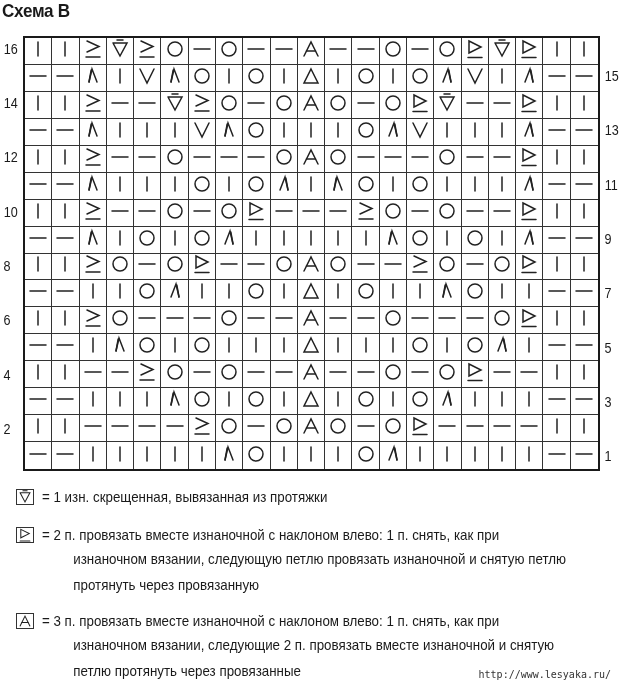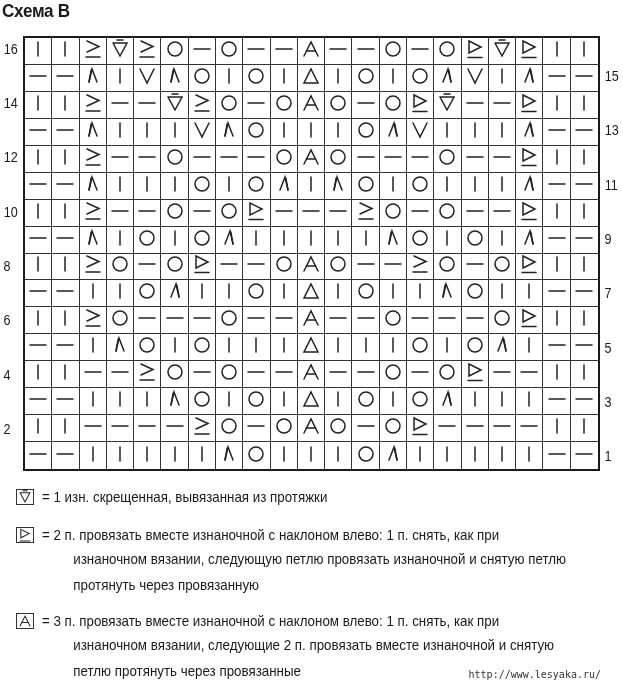--- a/index.html
+++ b/index.html
@@ -18,21 +18,21 @@
   .rlabel { position: absolute; font-size: 14px; color: #1a1a1a; transform: scaleX(0.9); }
   .rlabel.left { left: 3px; }
   .rlabel.right { left: 604px; }
   .legend { position: absolute; left: 16px; top: 486px; width: 610px; font-size: 14.5px; line-height: 22px; }
   .leg-item { position: relative; padding-left: 26px; }
   .leg-item .key { position: absolute; left: 0; top: 3px; width: 18px; height: 16px;
                    border: 1.5px solid #333; box-sizing: border-box; display:flex; align-items:center; justify-content:center; }
   .leg-item .key svg { width: 14px; height: 14px; }
   .leg-text { display: block; transform: scaleX(0.92); transform-origin: left top; white-space: nowrap; }
   .leg-cont { padding-left: 34px; }
-  .source { position: absolute; right: 22px; top: 669px; font-family: "DejaVu Sans Mono", monospace;
+  .source { position: absolute; right: 12px; top: 669px; font-family: "DejaVu Sans Mono", monospace;
             font-size: 10px; color: #333; }
 </style>
 </head>
 <body>
 
 <div class="title">Схема В</div>
 
 <div class="grid" id="grid">
     <div class="cell">
       <span><svg viewBox="0 0 20 20">

